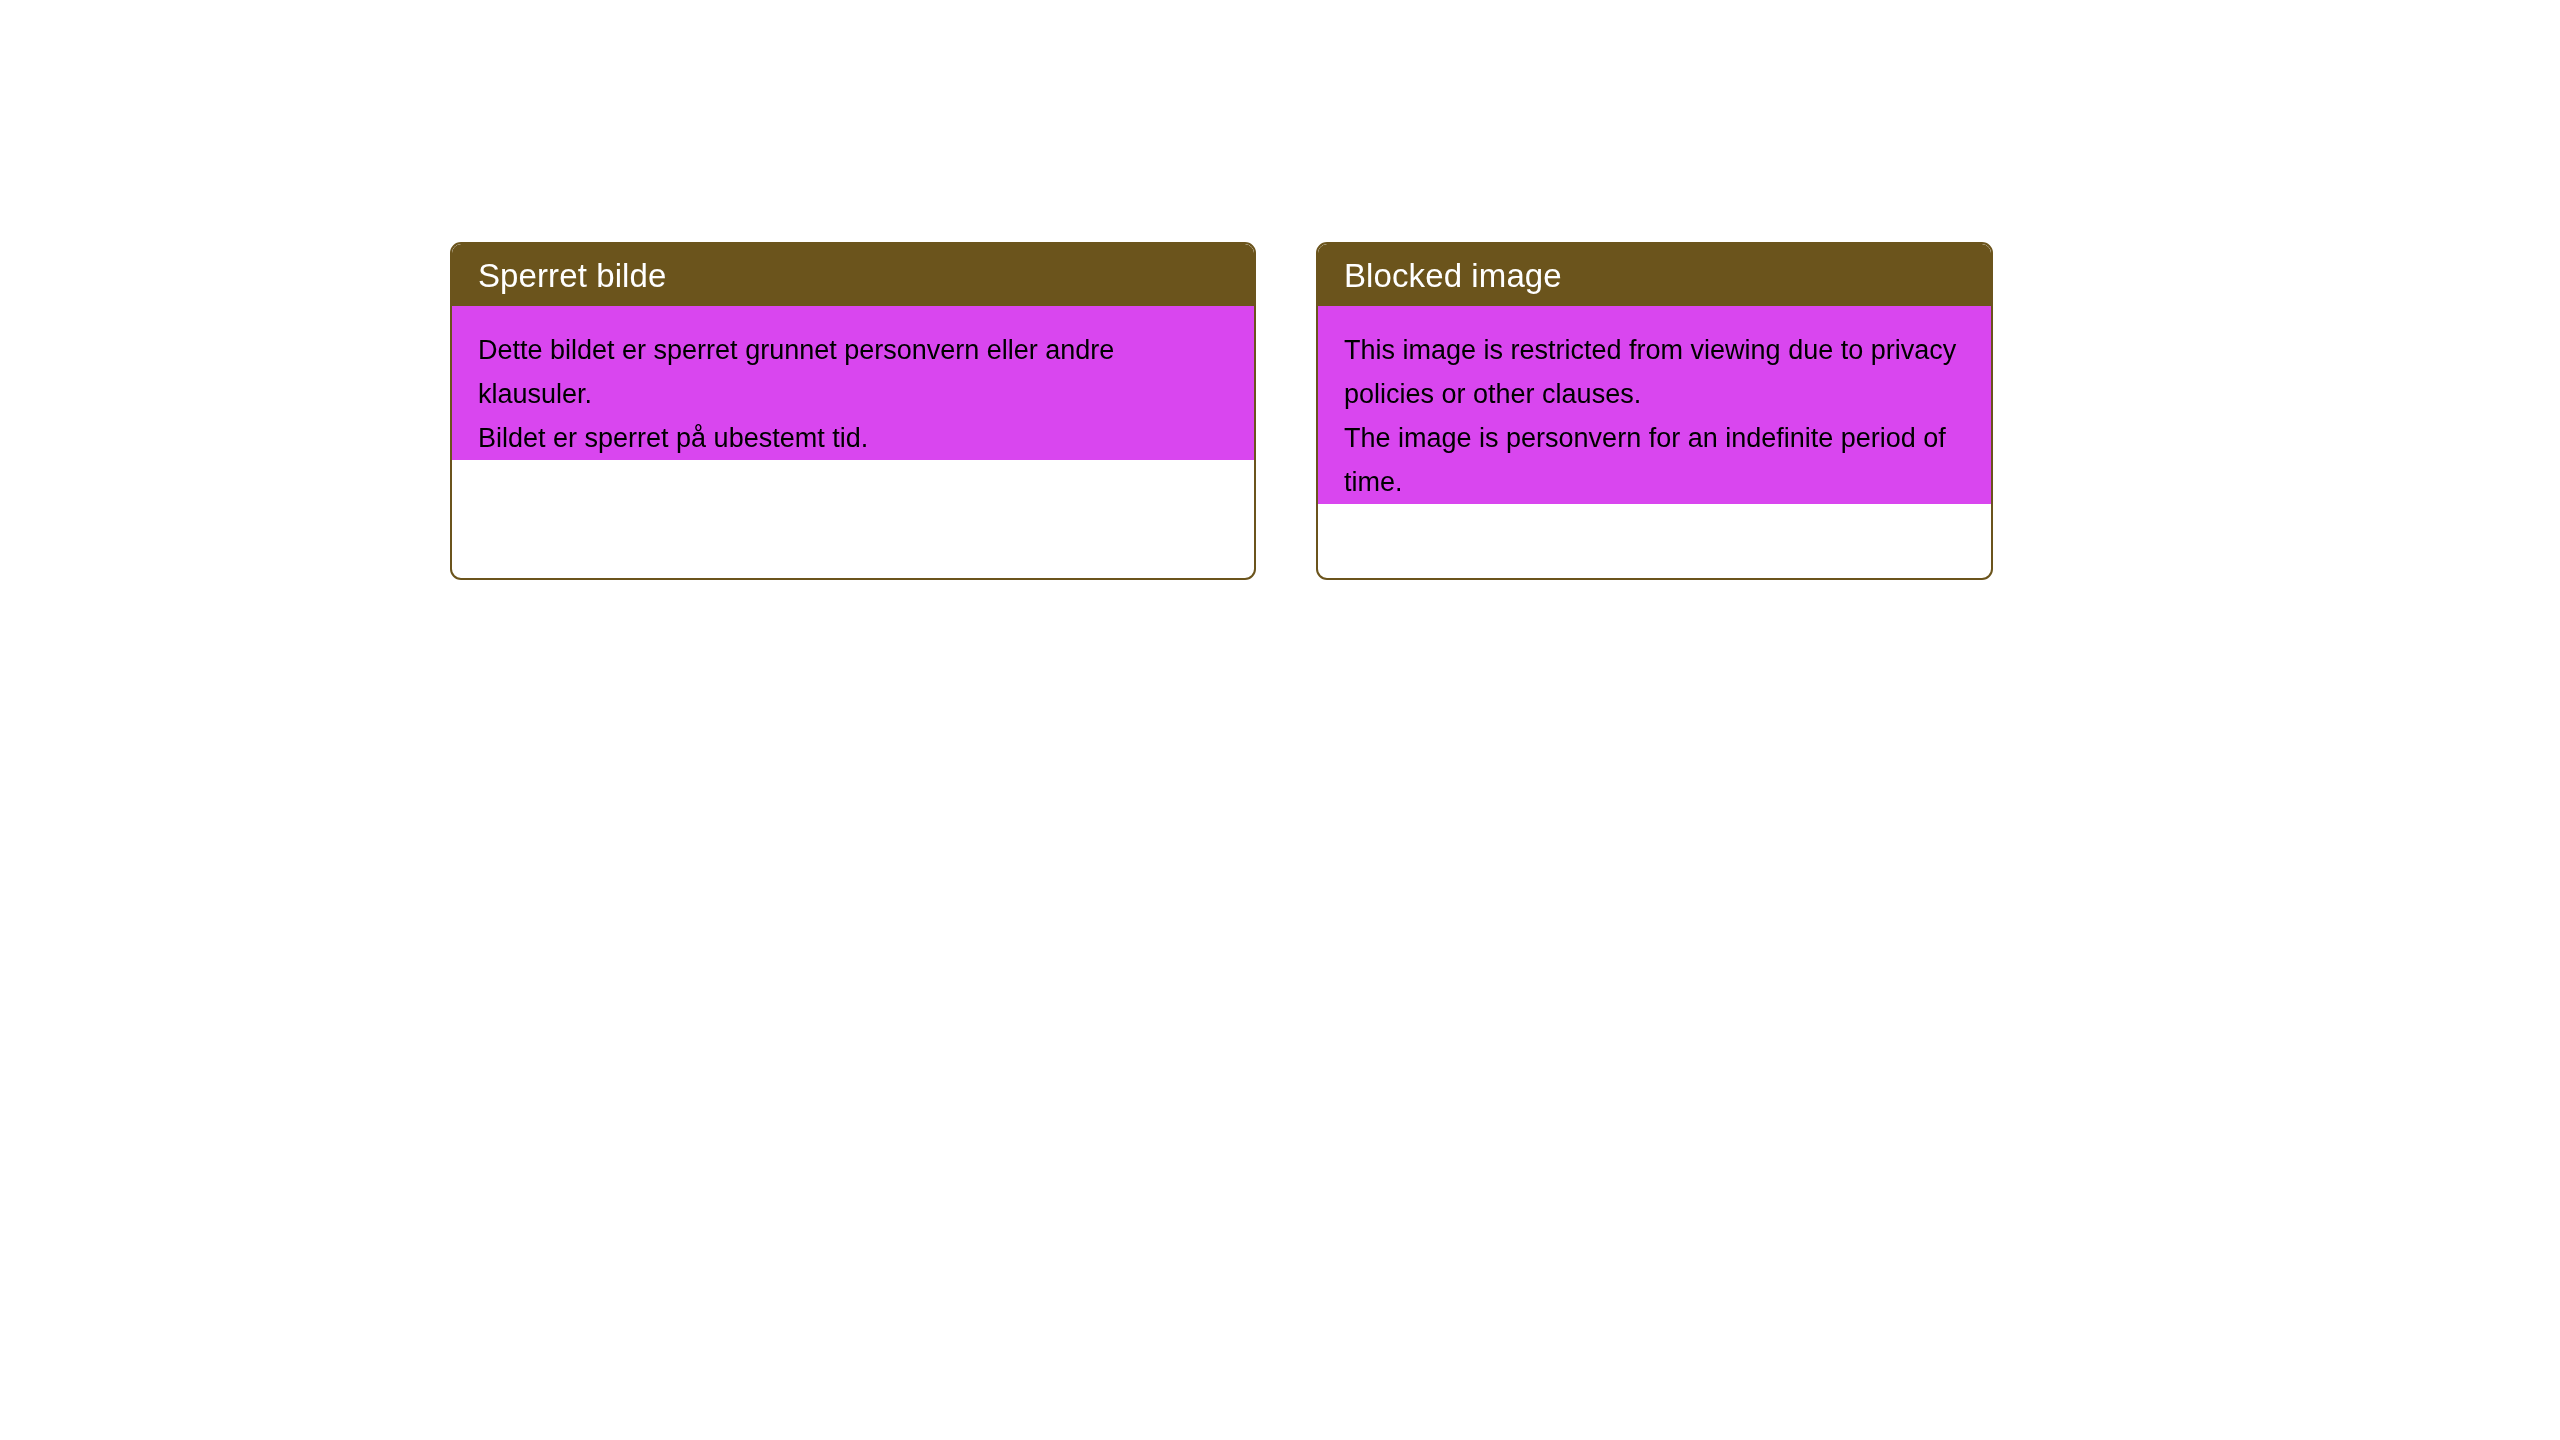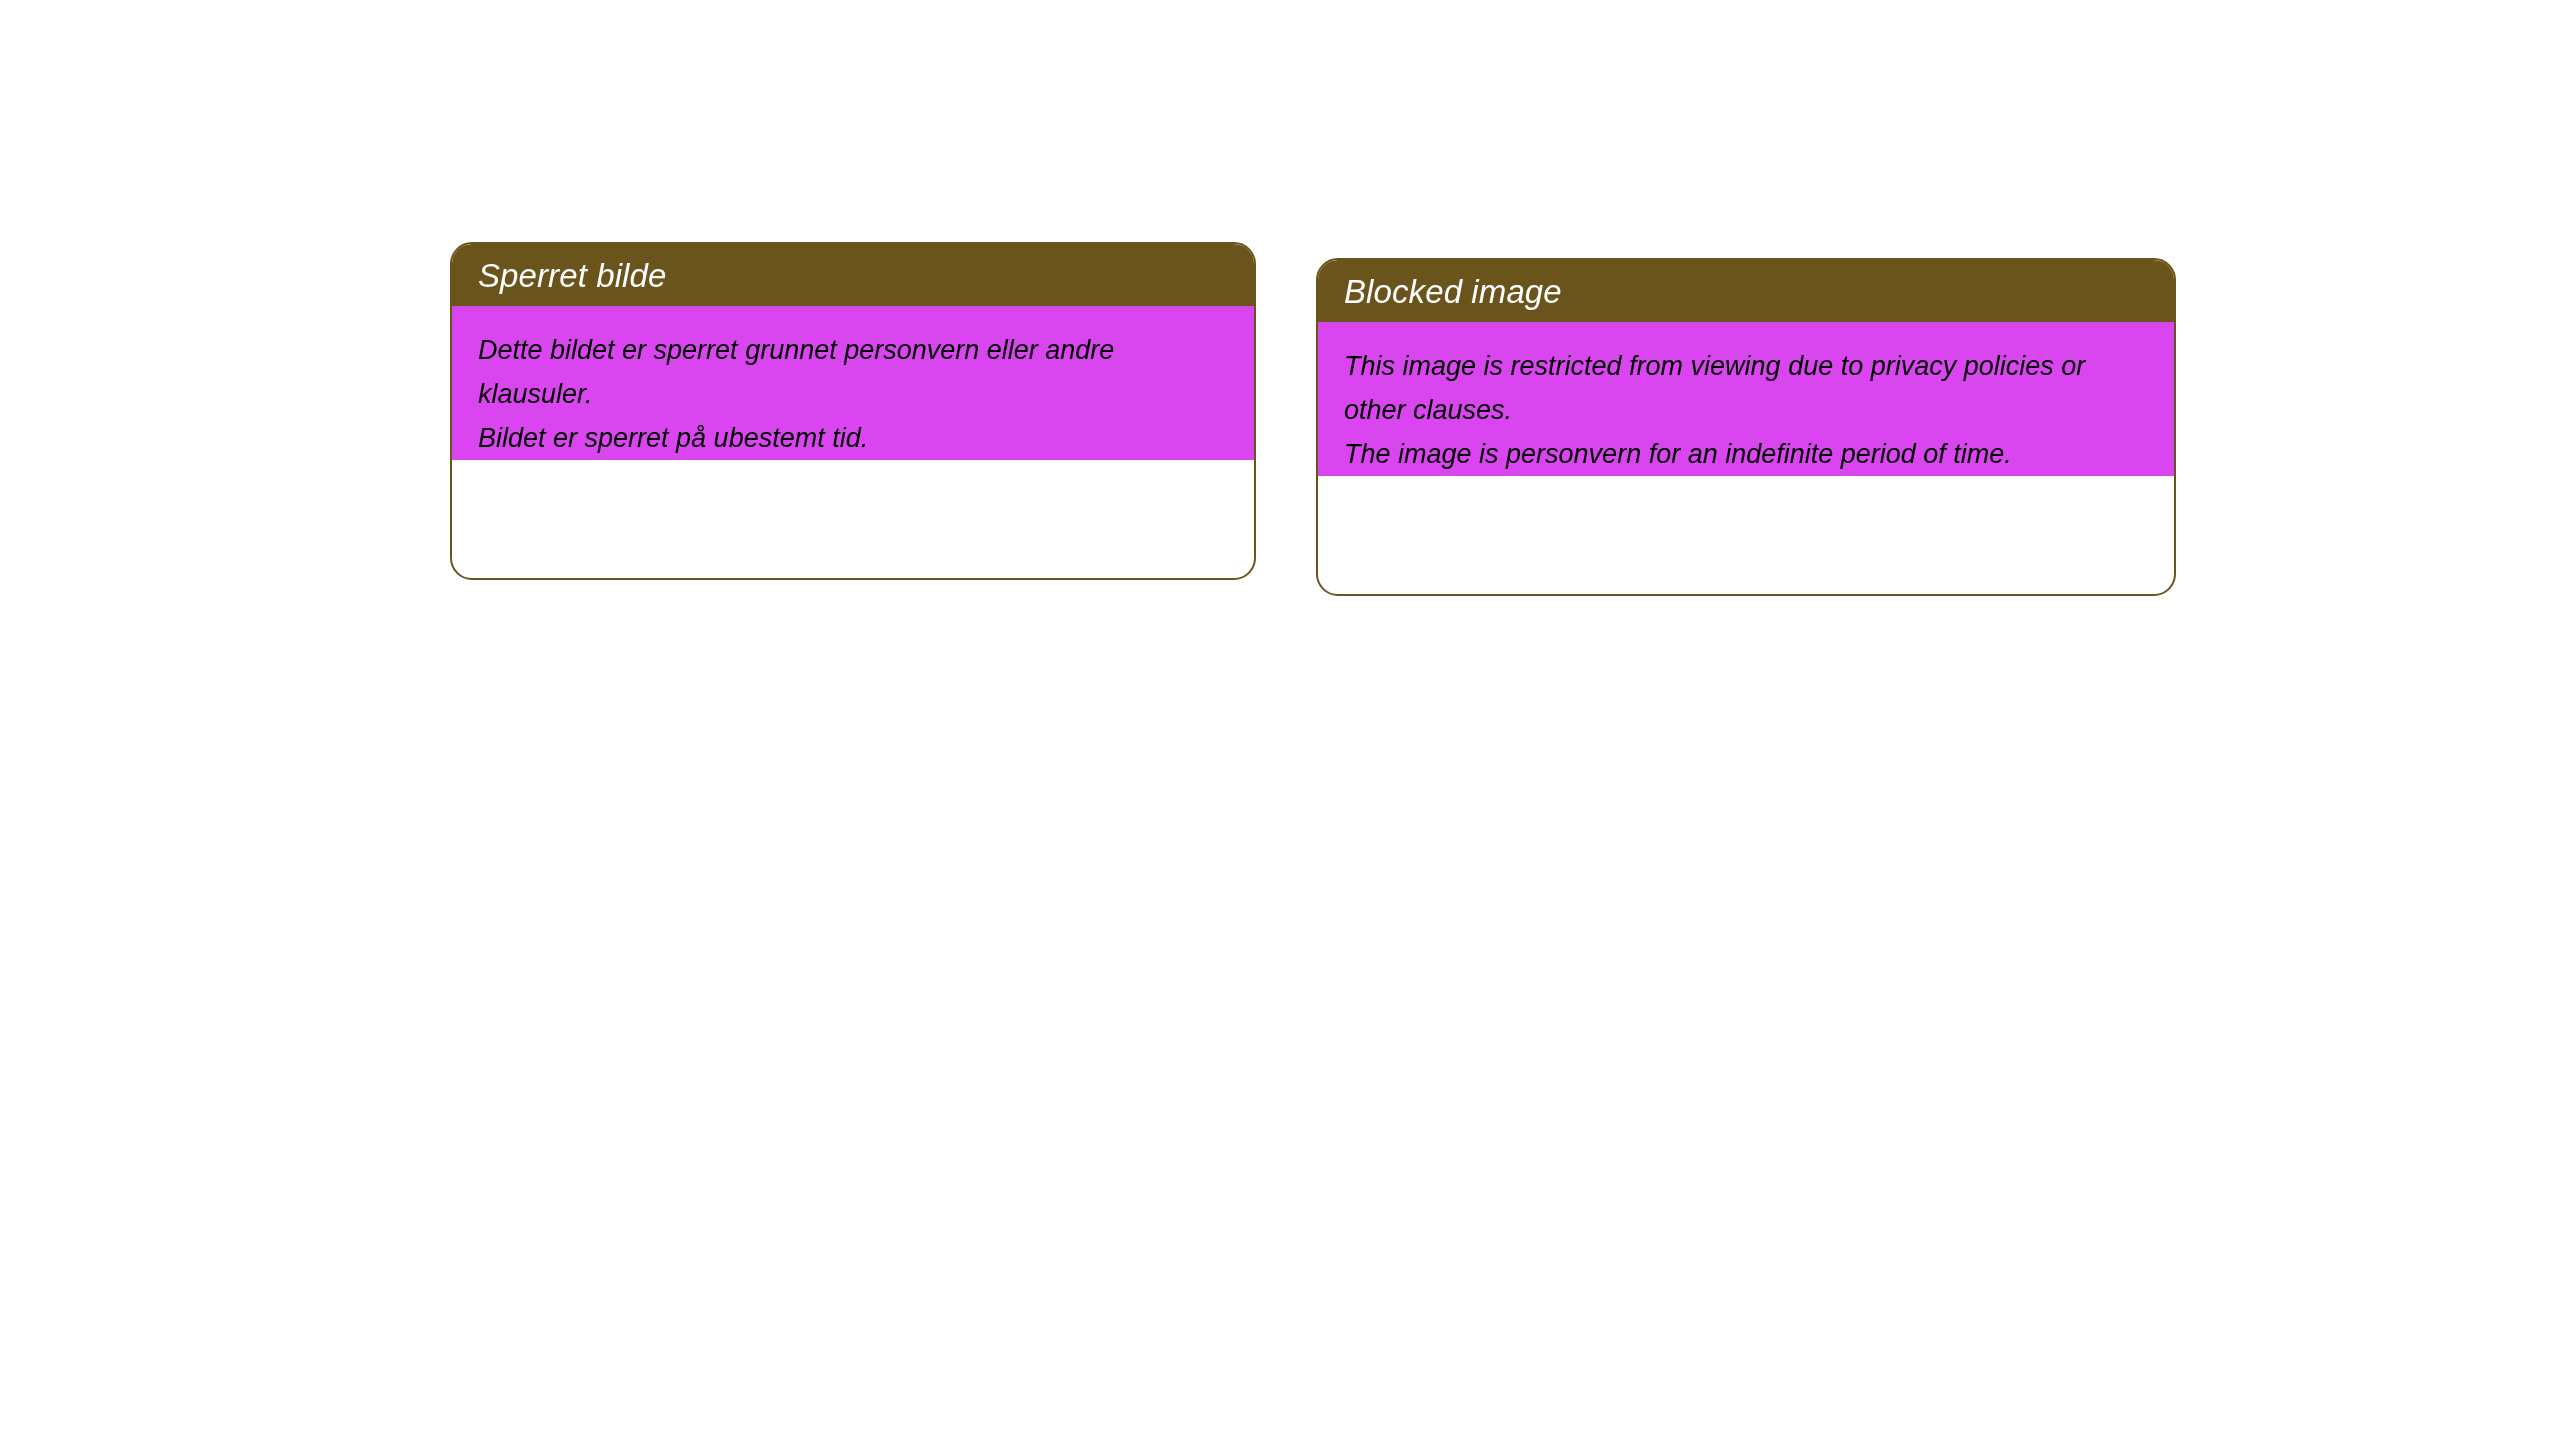--- a/index.html
+++ b/index.html
@@ -20,36 +20,35 @@
     width: 2560px;
     height: 1440px;
     background: #ffffff;
   }
 
   .notice-card {
     position: absolute;
     box-sizing: border-box;
     background: #ffffff;
     border: 2px solid #6b541c;
-    border-radius: 22px;
+    border-radius: 11px;
     overflow: hidden;
-    font-style: italic;
   }
 
   .card-no {
     left: 450px;
     top: 242px;
     width: 806px;
     height: 338px;
   }
 
   .card-en {
     left: 1316px;
-    top: 258px;
-    width: 860px;
+    top: 242px;
+    width: 677px;
     height: 338px;
   }
 
   .card-header {
     box-sizing: border-box;
     height: 62px;
     background: #6b541c;
     display: flex;
     align-items: center;
     padding: 0 0 0 26px;

